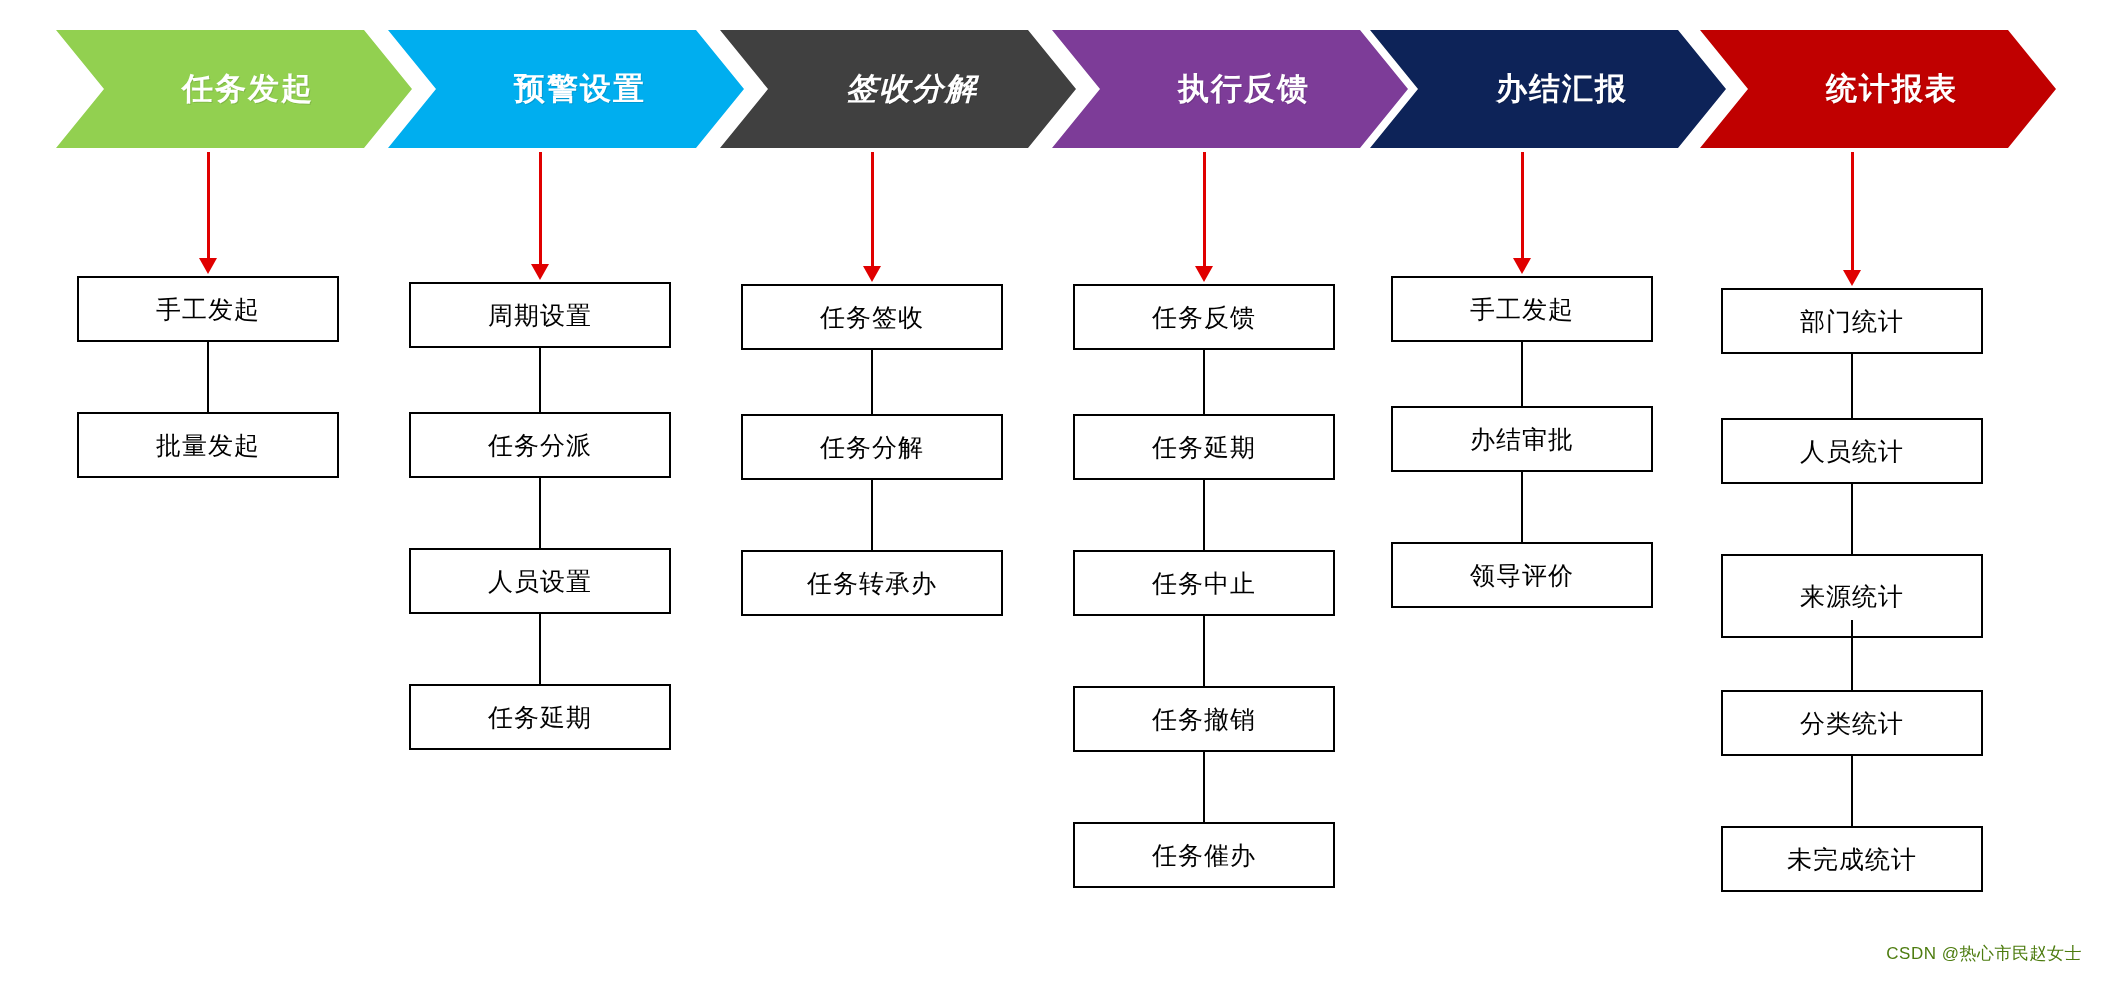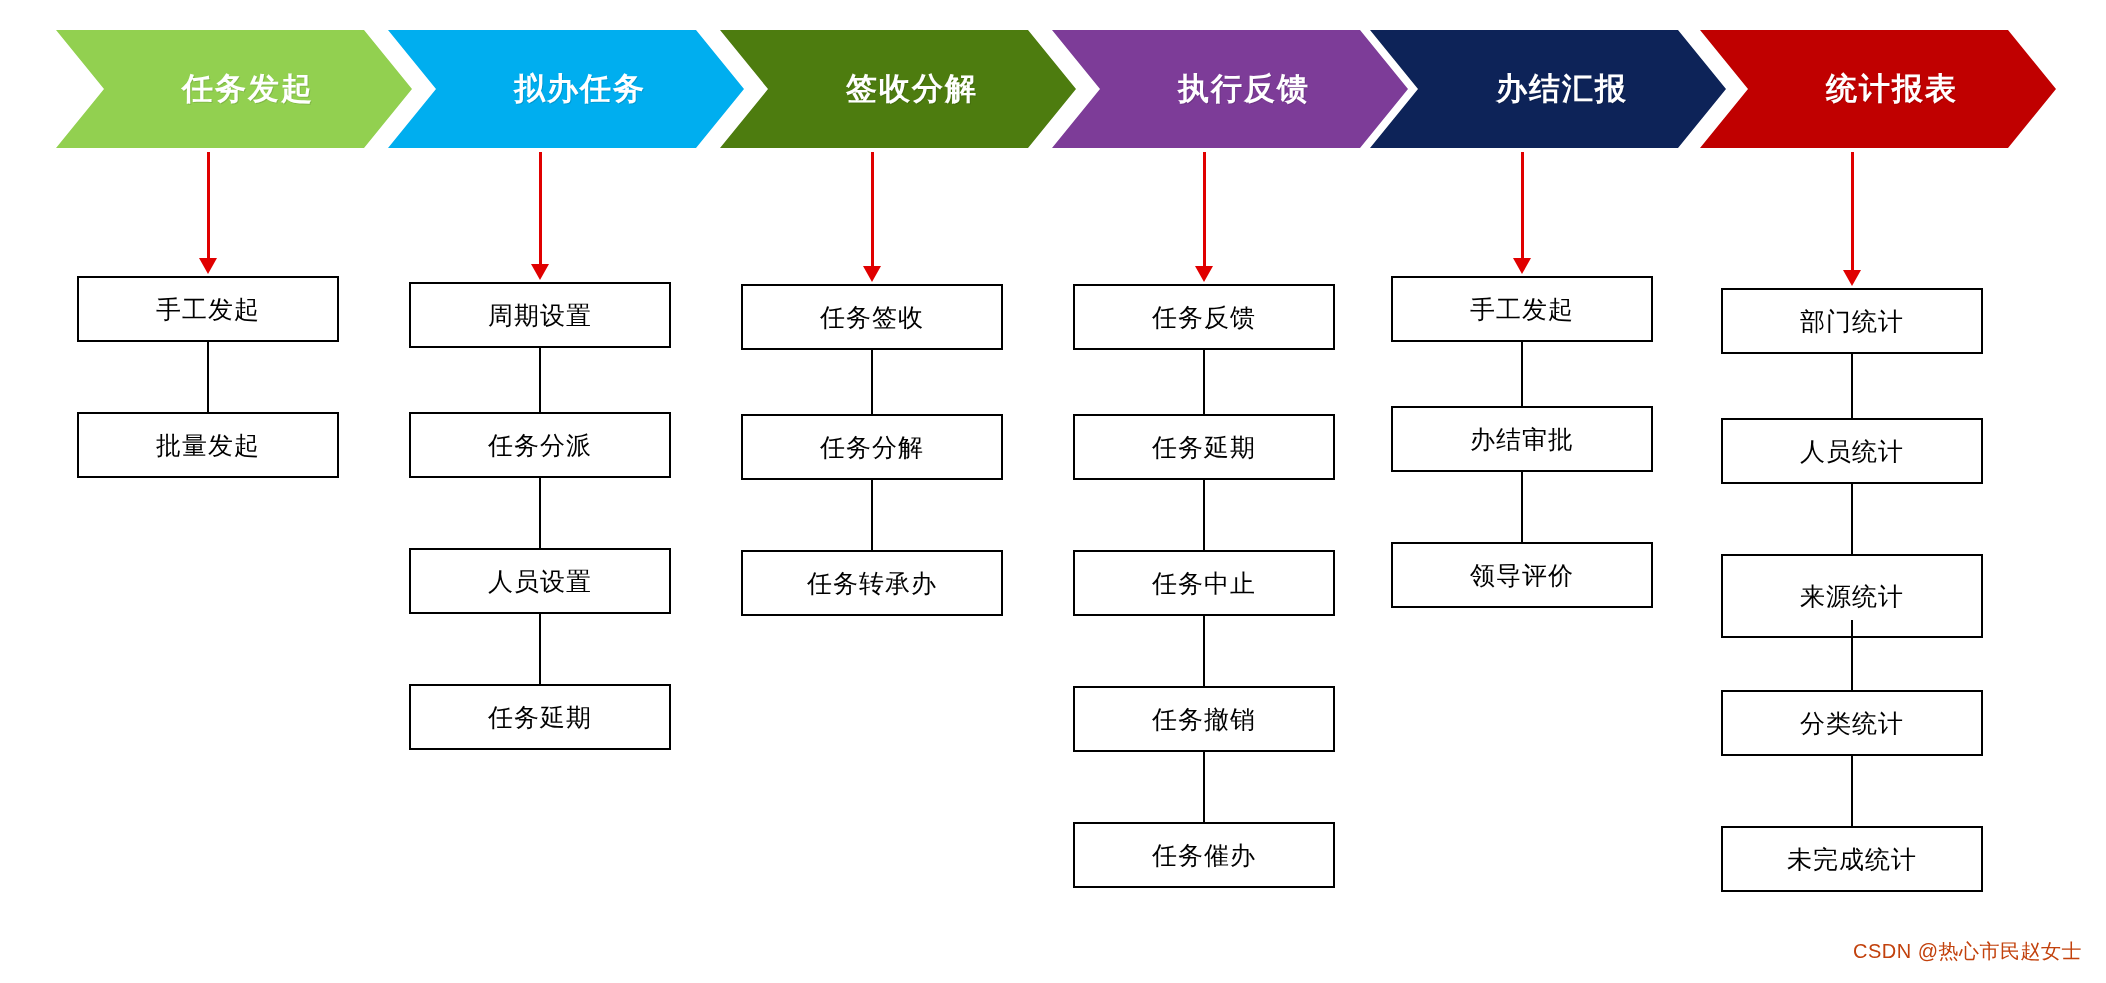--- a/index.html
+++ b/index.html
@@ -91,39 +91,39 @@
     color: #000000;
     white-space: nowrap;
     letter-spacing: 1px;
   }
 
   
   .watermark {
     position: absolute;
     right: 24px;
     bottom: 18px;
-    font-size: 20px;
-    color: #c2410c;
+    font-size: 17px;
+    color: #4d7c0f;
     white-space: nowrap;
     letter-spacing: 0.5px;
   }
 </style>
 </head>
 <body>
 
 <div id="canvas">
 
   <div class="chevron-row">
       <div class="chevron first" style="left: 56px; width: 356px; background: rgb(146, 208, 80);">
         <span class="chevron-label">任务发起</span>
       </div>
       <div class="chevron" style="left: 388px; width: 356px; background: rgb(0, 174, 239);">
-        <span class="chevron-label">拟办任务</span>
-      </div>
-      <div class="chevron" style="left: 720px; width: 356px; background: #4d7c0f;">
+        <span class="chevron-label">预警设置</span>
+      </div>
+      <div class="chevron" style="left: 720px; width: 356px; background: #404040; font-style: italic;">
         <span class="chevron-label">签收分解</span>
       </div>
       <div class="chevron" style="left: 1370px; width: 356px; background: rgb(13, 35, 88);">
         <span class="chevron-label">办结汇报</span>
       </div>
       <div class="chevron" style="left: 1052px; width: 356px; background: rgb(125, 60, 152);">
         <span class="chevron-label">执行反馈</span>
       </div>
       <div class="chevron" style="left: 1700px; width: 356px; background: rgb(192, 0, 0);">
         <span class="chevron-label">统计报表</span>

